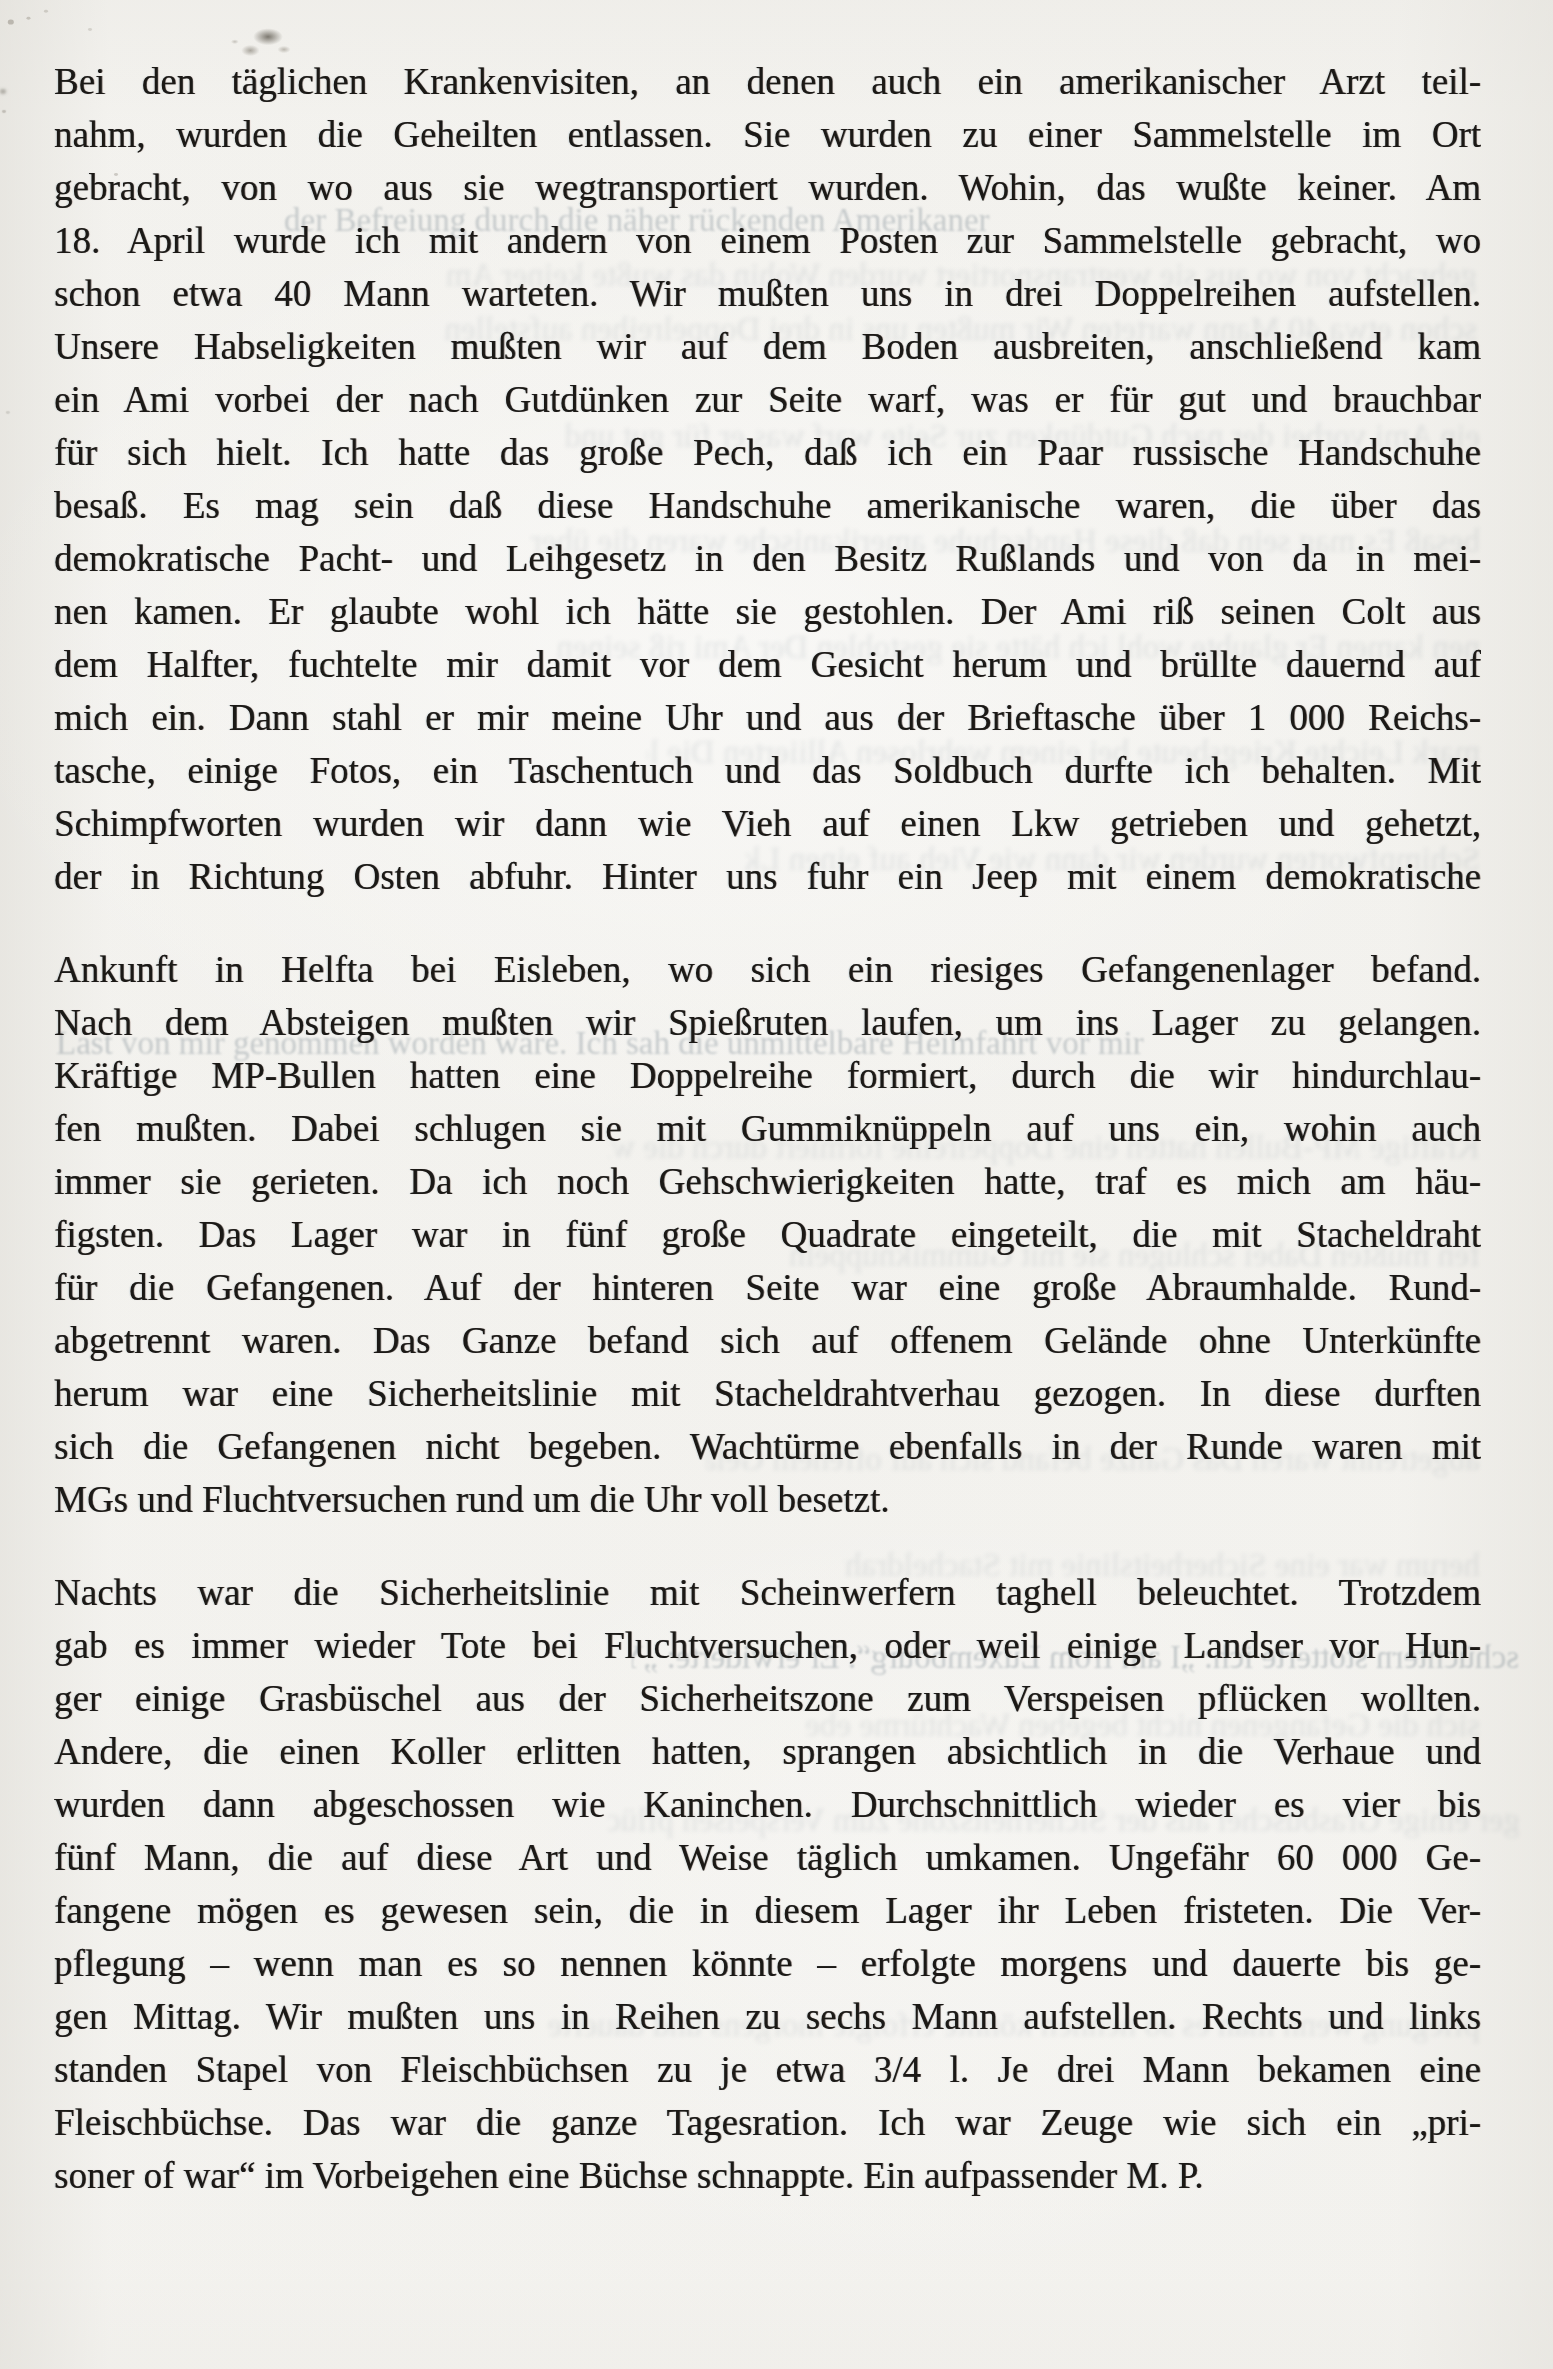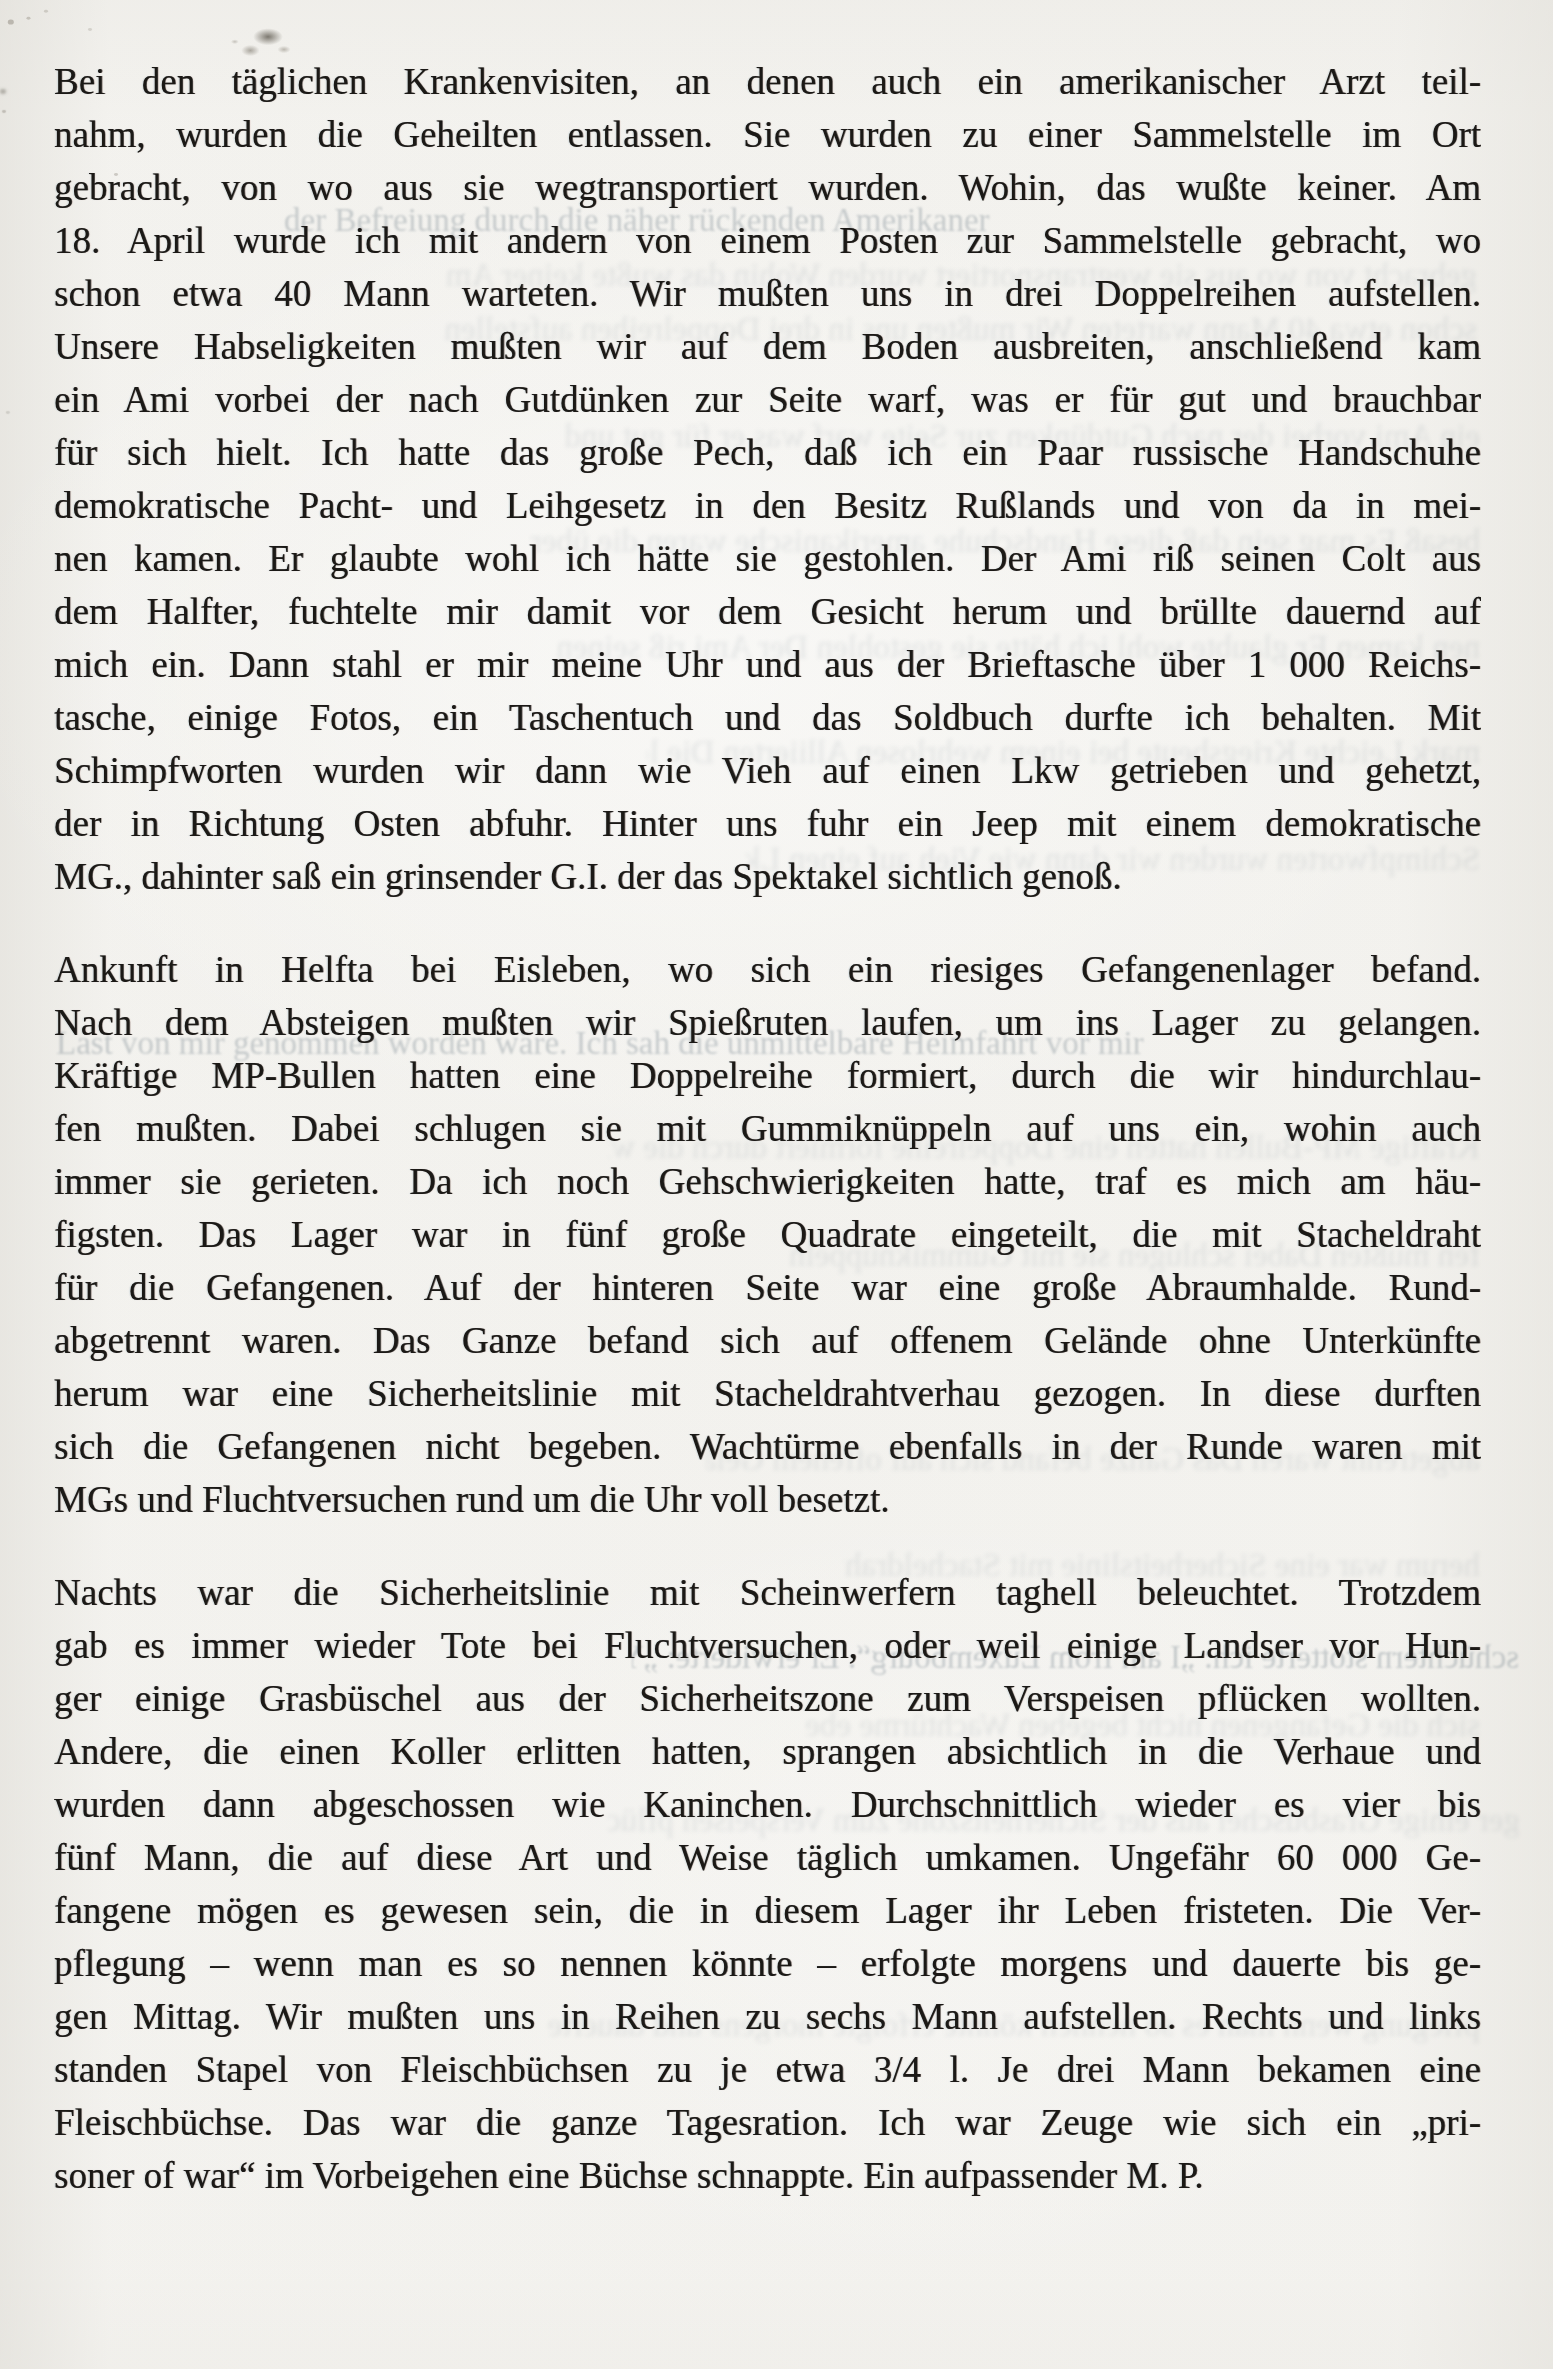--- a/index.html
+++ b/index.html
@@ -106,28 +106,28 @@
 
     <div class="para">
       <div class="line">Bei den täglichen Krankenvisiten, an denen auch ein amerikanischer Arzt teil-</div>
       <div class="line">nahm, wurden die Geheilten entlassen. Sie wurden zu einer Sammelstelle im Ort</div>
       <div class="line">gebracht, von wo aus sie wegtransportiert wurden. Wohin, das wußte keiner. Am</div>
       <div class="line">18. April wurde ich mit andern von einem Posten zur Sammelstelle gebracht, wo</div>
       <div class="line">schon etwa 40 Mann warteten. Wir mußten uns in drei Doppelreihen aufstellen.</div>
       <div class="line">Unsere Habseligkeiten mußten wir auf dem Boden ausbreiten, anschließend kam</div>
       <div class="line">ein Ami vorbei der nach Gutdünken zur Seite warf, was er für gut und brauchbar</div>
       <div class="line">für sich hielt. Ich hatte das große Pech, daß ich ein Paar russische Handschuhe</div>
+      <div class="line">besaß. Es mag sein daß diese Handschuhe amerikanische waren, die über das</div>
       <div class="line">demokratische Pacht- und Leihgesetz in den Besitz Rußlands und von da in mei-</div>
       <div class="line">nen kamen. Er glaubte wohl ich hätte sie gestohlen. Der Ami riß seinen Colt aus</div>
       <div class="line">dem Halfter, fuchtelte mir damit vor dem Gesicht herum und brüllte dauernd auf</div>
       <div class="line">mich ein. Dann stahl er mir meine Uhr und aus der Brieftasche über 1 000 Reichs-</div>
       <div class="line">tasche, einige Fotos, ein Taschentuch und das Soldbuch durfte ich behalten. Mit</div>
       <div class="line">Schimpfworten wurden wir dann wie Vieh auf einen Lkw getrieben und gehetzt,</div>
       <div class="line">der in Richtung Osten abfuhr. Hinter uns fuhr ein Jeep mit einem demokratische</div>
-      <div class="line last">MG., dahinter saß ein grinsender G.I. der das Spektakel sichtlich genoß.</div>
     </div>
 
     <div class="para">
       <div class="line">Ankunft in Helfta bei Eisleben, wo sich ein riesiges Gefangenenlager befand.</div>
       <div class="line">Nach dem Absteigen mußten wir Spießruten laufen, um ins Lager zu gelangen.</div>
       <div class="line">Kräftige MP-Bullen hatten eine Doppelreihe formiert, durch die wir hindurchlau-</div>
       <div class="line">fen mußten. Dabei schlugen sie mit Gummiknüppeln auf uns ein, wohin auch</div>
       <div class="line">immer sie gerieten. Da ich noch Gehschwierigkeiten hatte, traf es mich am häu-</div>
       <div class="line">figsten. Das Lager war in fünf große Quadrate eingeteilt, die mit Stacheldraht</div>
       <div class="line">für die Gefangenen. Auf der hinteren Seite war eine große Abraumhalde. Rund-</div>

